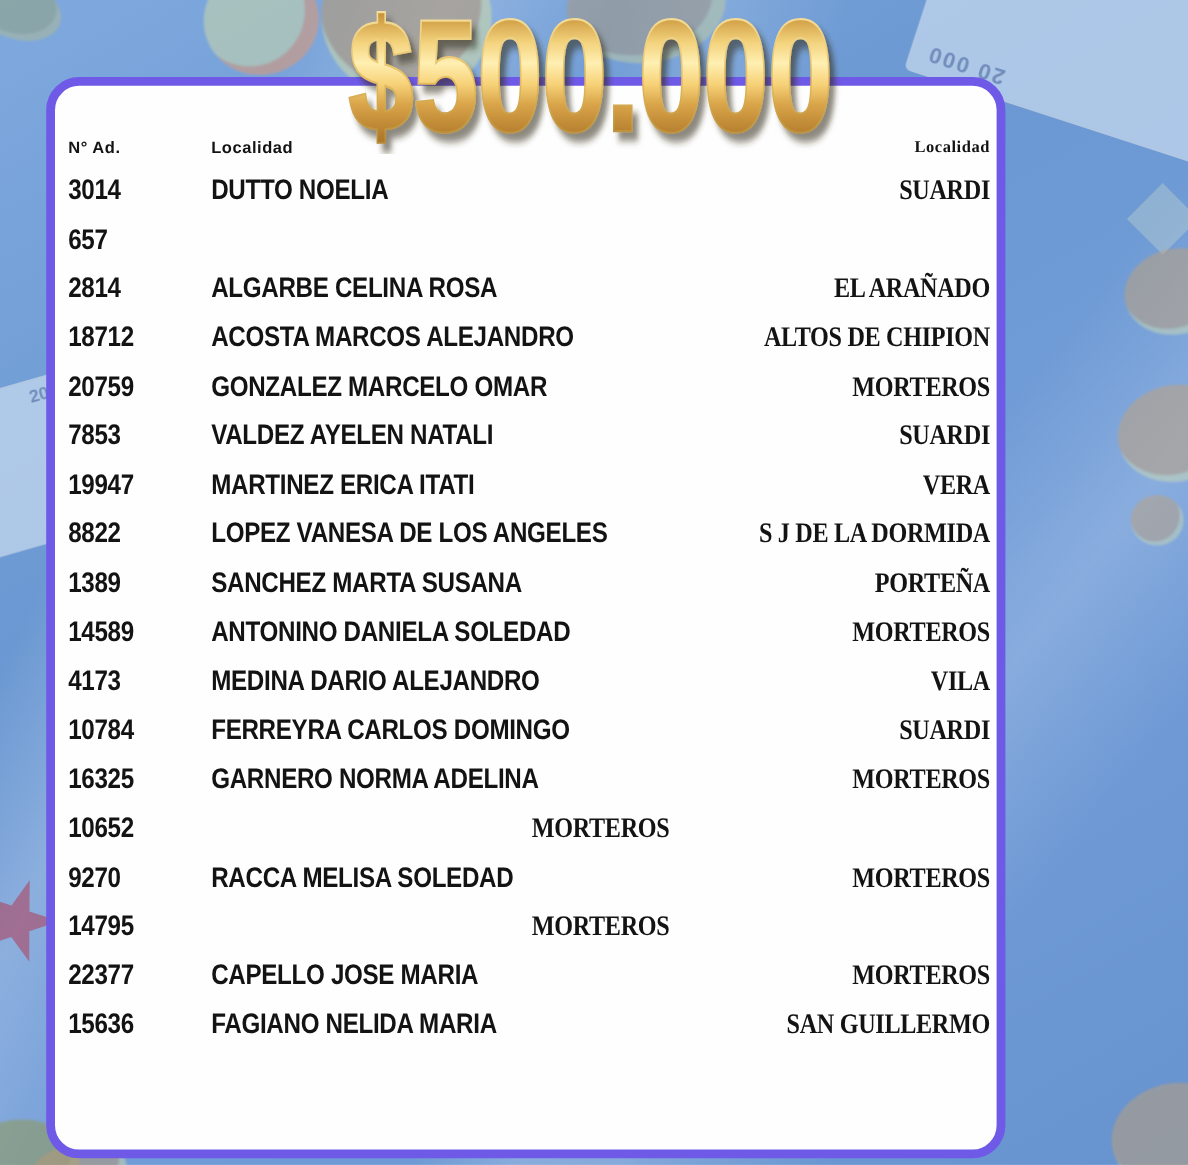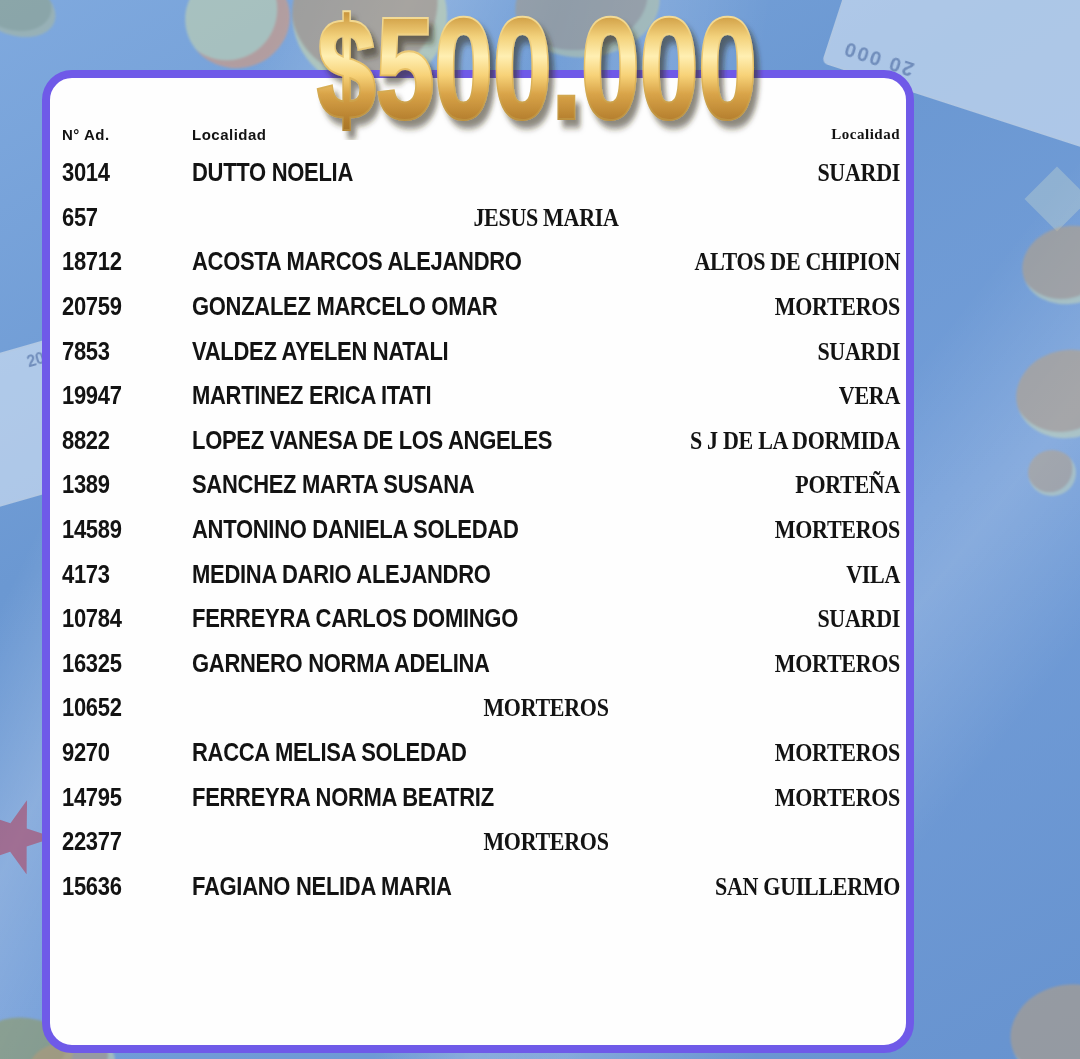--- a/index.html
+++ b/index.html
@@ -94,21 +94,25 @@
     <span class="cell-right">Localidad</span>
   </div>
   <div class="rows">
       <div class="row">
         <span><span class="tall">3014</span></span>
         <span><span class="tall">DUTTO NOELIA</span></span>
         <span class="cell-right"><span class="tall">SUARDI</span></span>
       </div>
       <div class="row">
         <span><span class="tall">657</span></span>
-        <span class="cell-right"><span class="tall">JESUS MARIA</span></span>
+      </div>
+      <div class="row">
+        <span><span class="tall">2814</span></span>
+        <span><span class="tall">ALGARBE CELINA ROSA</span></span>
+        <span class="cell-right"><span class="tall">EL ARAÑADO</span></span>
       </div>
       <div class="row">
         <span><span class="tall">18712</span></span>
         <span><span class="tall">ACOSTA MARCOS ALEJANDRO</span></span>
         <span class="cell-right"><span class="tall">ALTOS DE CHIPION</span></span>
       </div>
       <div class="row">
         <span><span class="tall">20759</span></span>
         <span><span class="tall">GONZALEZ MARCELO OMAR</span></span>
         <span class="cell-right"><span class="tall">MORTEROS</span></span>
@@ -157,25 +161,25 @@
         <span><span class="tall">10652</span></span>
         <span class="cell-right"><span class="tall">MORTEROS</span></span>
       </div>
       <div class="row">
         <span><span class="tall">9270</span></span>
         <span><span class="tall">RACCA MELISA SOLEDAD</span></span>
         <span class="cell-right"><span class="tall">MORTEROS</span></span>
       </div>
       <div class="row">
         <span><span class="tall">14795</span></span>
-        <span><span class="tall">FERREYRA NORMA BEATRIZ</span></span>
         <span class="cell-right"><span class="tall">MORTEROS</span></span>
       </div>
       <div class="row">
         <span><span class="tall">22377</span></span>
+        <span><span class="tall">CAPELLO JOSE MARIA</span></span>
         <span class="cell-right"><span class="tall">MORTEROS</span></span>
       </div>
       <div class="row">
         <span><span class="tall">15636</span></span>
         <span><span class="tall">FAGIANO NELIDA MARIA</span></span>
         <span class="cell-right"><span class="tall">SAN GUILLERMO</span></span>
       </div>
     </div>
 </div>
 

